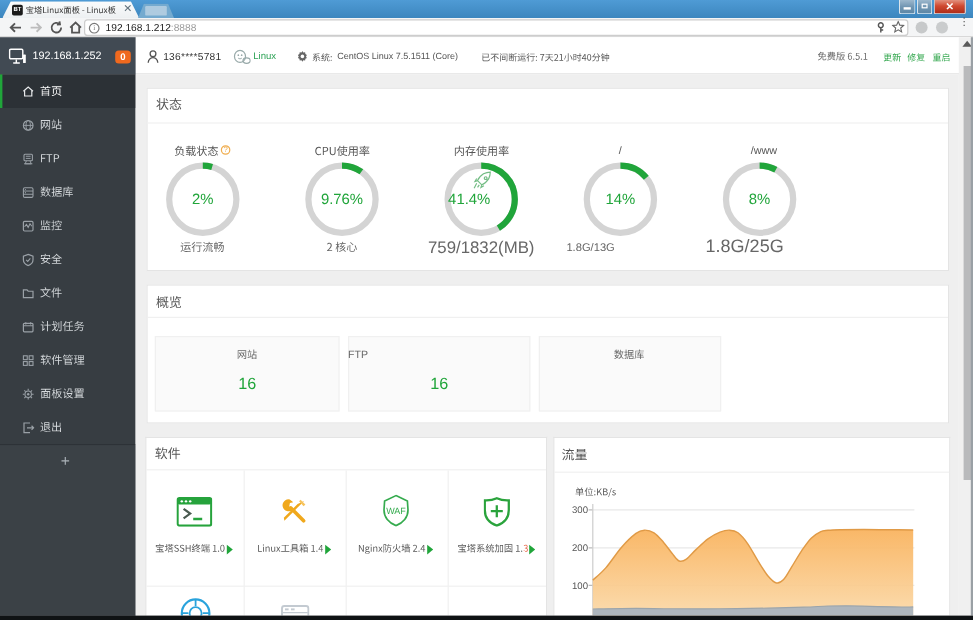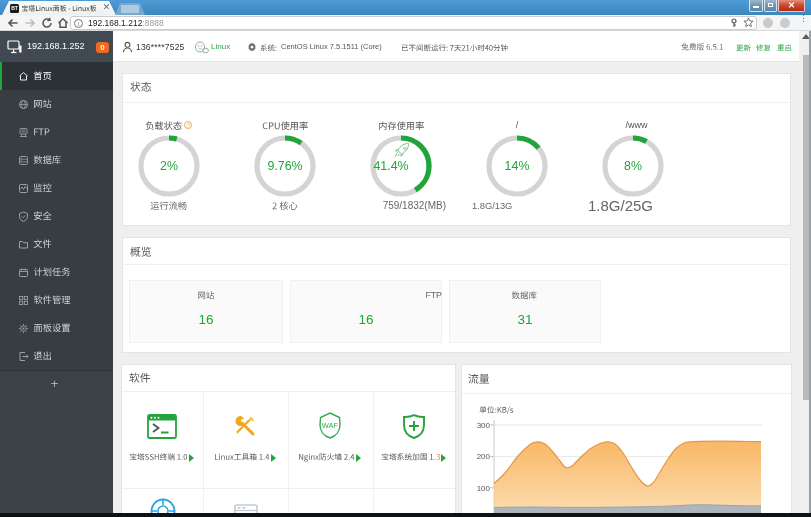--- a/index.html
+++ b/index.html
@@ -58,21 +58,21 @@
       <path d="M4 12.5 h5.5" stroke="#fff" stroke-width="1.2"></path>
       <path d="M6.6 9.5 v3" stroke="#fff" stroke-width="1.2"></path>
       <rect x="12.2" y="5.5" width="2.3" height="7" rx="0.5" fill="#fff"></rect>
     </svg>
 <div class="abs" style="left:27px;top:39px;height:15px;line-height:15px;font-size:9px;color:#fff">192.168.1.252</div>
 <div class="abs" style="left:96px;top:42px;width:13px;height:11px;background:#f0691e;border-radius:3px;color:#fff;font-size:8px;font-weight:bold;text-align:center;line-height:11px">0</div>
 <svg class="abs" style="left:122px;top:41px" width="12" height="12" viewBox="0 0 12 12">
       <circle cx="5.5" cy="3.8" r="2.4" fill="none" stroke="#555" stroke-width="1.1"></circle>
       <path d="M1.5 11.2 C1.5 8 4.2 7 5.5 7 C6.8 7 9.5 8 9.5 11.2" fill="none" stroke="#555" stroke-width="1.1"></path>
     </svg>
-<div class="abs" style="left:136px;top:40px;height:14px;line-height:14px;font-size:8.5px;color:#333;letter-spacing:0.2px">136****7525</div>
+<div class="abs" style="left:136px;top:40px;height:14px;line-height:14px;font-size:8.5px;color:#333;letter-spacing:0.2px">136****5781</div>
 <svg class="abs" style="left:194px;top:41px" width="15" height="13" viewBox="0 0 15 13">
       <ellipse cx="6" cy="6" rx="4.6" ry="5" fill="none" stroke="#9aa" stroke-width="1"></ellipse>
       <circle cx="4.6" cy="5" r="0.7" fill="#9aa"></circle>
       <circle cx="7.4" cy="5" r="0.7" fill="#9aa"></circle>
       <path d="M4.5 7.5 q1.5 1.2 3 0" stroke="#9aa" fill="none" stroke-width="0.8"></path>
       <ellipse cx="11.5" cy="9.5" rx="3" ry="2.3" fill="none" stroke="#9aa" stroke-width="1"></ellipse>
     </svg>
 <div class="abs" style="left:211px;top:40px;height:14px;line-height:14px;font-size:8px;color:#2fa357">Linux</div>
 <svg class="abs" style="left:247px;top:42px" width="10" height="10" viewBox="0 0 20 20">
       <path d="M10 1 l1.5 2.5 3-.5 .5 3 2.5 1.5 -1.5 2.5 1.5 2.5 -2.5 1.5 -.5 3 -3-.5 -1.5 2.5 -1.5-2.5 -3 .5 -.5-3 -2.5-1.5 1.5-2.5 -1.5-2.5 2.5-1.5 .5-3 3 .5z" fill="#666"></path>
@@ -216,21 +216,21 @@
       <path d="M0.9 -6.2V0.8H1.6V-5.5H4.3C4.3 -4.3 3.9 -2.8 1.9 -1.7C2.0 -1.5 2.3 -1.3 2.4 -1.1C3.6 -1.9 4.3 -2.8 4.6 -3.6C5.5 -2.9 6.4 -1.9 6.9 -1.3L7.5 -1.7C6.9 -2.4 5.8 -3.5 4.8 -4.3C4.9 -4.7 5.0 -5.1 5.0 -5.5H7.7V-0.2C7.7 -0.0 7.7 0.0 7.5 0.0C7.3 0.0 6.7 0.1 6.0 0.0C6.1 0.2 6.2 0.5 6.2 0.7C7.1 0.7 7.7 0.7 8.0 0.6C8.3 0.5 8.4 0.3 8.4 -0.2V-6.2H5.0V-7.8H4.3V-6.2Z M15.0 -3.2V-2.5H12.4V-1.8H15.0V-0.1C15.0 0.0 15.0 0.1 14.8 0.1C14.6 0.1 14.1 0.1 13.5 0.1C13.6 0.3 13.7 0.5 13.7 0.7C14.5 0.7 15.0 0.7 15.3 0.6C15.6 0.5 15.7 0.3 15.7 -0.1V-1.8H18.2V-2.5H15.7V-3.0C16.4 -3.4 17.1 -4.0 17.6 -4.6L17.2 -4.9L17.0 -4.9H13.2V-4.2H16.4C16.0 -3.9 15.5 -3.5 15.0 -3.2ZM12.9 -7.8C12.8 -7.4 12.6 -7.0 12.5 -6.6H9.9V-5.9H12.2C11.6 -4.6 10.7 -3.4 9.6 -2.6C9.7 -2.5 9.9 -2.2 9.9 -2.0C10.3 -2.3 10.7 -2.6 11.0 -3.0V0.7H11.8V-3.8C12.2 -4.5 12.6 -5.2 13.0 -5.9H18.0V-6.6H13.2C13.4 -6.9 13.5 -7.3 13.6 -7.6Z M24.2 -7.8V-6.8H21.6V-6.1H24.2V-5.2H21.9V-2.7H24.1C24.1 -2.1 23.9 -1.7 23.6 -1.2C23.1 -1.6 22.7 -2.0 22.4 -2.5L21.9 -2.3C22.2 -1.7 22.7 -1.2 23.2 -0.8C22.8 -0.4 22.1 -0.0 21.2 0.2C21.4 0.3 21.6 0.6 21.7 0.8C22.6 0.5 23.3 0.1 23.8 -0.4C24.7 0.2 25.9 0.6 27.2 0.8C27.3 0.6 27.5 0.3 27.6 0.1C26.3 -0.0 25.1 -0.3 24.2 -0.9C24.6 -1.4 24.7 -2.0 24.8 -2.7H27.2V-5.2H24.8V-6.1H27.5V-6.8H24.8V-7.8ZM22.5 -4.6H24.2V-3.7L24.2 -3.2H22.5ZM24.8 -4.6H26.6V-3.2H24.8L24.8 -3.7ZM21.2 -7.8C20.6 -6.4 19.7 -5.0 18.8 -4.1C18.9 -4.0 19.1 -3.6 19.2 -3.5C19.5 -3.8 19.9 -4.2 20.2 -4.7V0.8H20.9V-5.7C21.2 -6.3 21.6 -7.0 21.8 -7.6Z M29.3 -7.2V-3.8C29.3 -2.5 29.2 -0.8 28.2 0.3C28.4 0.4 28.6 0.7 28.7 0.8C29.5 0.0 29.8 -1.1 29.9 -2.1H32.2V0.7H32.9V-2.1H35.5V-0.2C35.5 -0.0 35.4 0.0 35.2 0.0C35.0 0.0 34.4 0.0 33.7 0.0C33.8 0.2 34.0 0.5 34.0 0.7C34.9 0.7 35.4 0.7 35.7 0.6C36.0 0.5 36.1 0.3 36.1 -0.2V-7.2ZM30.0 -6.5H32.2V-5.0H30.0ZM35.5 -6.5V-5.0H32.9V-6.5ZM30.0 -4.3H32.2V-2.8H30.0C30.0 -3.1 30.0 -3.5 30.0 -3.8ZM35.5 -4.3V-2.8H32.9V-4.3Z M44.9 -6.0C44.6 -5.6 44.0 -5.1 43.6 -4.8L44.1 -4.4C44.5 -4.7 45.1 -5.2 45.5 -5.6ZM37.7 -3.1 38.1 -2.6C38.7 -2.9 39.5 -3.3 40.2 -3.7L40.0 -4.2C39.2 -3.8 38.3 -3.4 37.7 -3.1ZM38.0 -5.6C38.5 -5.3 39.1 -4.8 39.4 -4.5L39.9 -4.9C39.6 -5.2 39.0 -5.7 38.5 -6.0ZM43.5 -3.8C44.1 -3.4 44.9 -2.8 45.3 -2.5L45.8 -2.9C45.4 -3.3 44.6 -3.8 44.0 -4.2ZM37.7 -1.9V-1.2H41.5V0.7H42.2V-1.2H46.0V-1.9H42.2V-2.6H41.5V-1.9ZM41.2 -7.7C41.4 -7.5 41.6 -7.2 41.7 -7.0H37.9V-6.3H41.3C41.0 -5.9 40.7 -5.5 40.6 -5.4C40.4 -5.2 40.3 -5.1 40.1 -5.1C40.2 -4.9 40.3 -4.6 40.3 -4.5C40.5 -4.5 40.7 -4.6 41.8 -4.7C41.3 -4.2 40.9 -3.9 40.7 -3.7C40.4 -3.5 40.2 -3.3 40.0 -3.2C40.0 -3.1 40.1 -2.8 40.2 -2.6C40.4 -2.7 40.7 -2.8 43.1 -3.0C43.2 -2.8 43.3 -2.7 43.4 -2.5L43.9 -2.8C43.7 -3.2 43.3 -3.9 42.8 -4.3L42.3 -4.1C42.5 -3.9 42.6 -3.7 42.8 -3.5L41.1 -3.4C42.0 -4.0 42.8 -4.9 43.5 -5.7L42.9 -6.0C42.8 -5.8 42.5 -5.5 42.3 -5.3L41.1 -5.2C41.4 -5.5 41.7 -5.9 42.0 -6.3H46.0V-7.0H42.5C42.4 -7.2 42.1 -7.6 41.9 -7.9Z" fill="#555"></path>
     </svg>
 <svg class="abs" style="left:368.0px;top:133.0px" width="66" height="66" viewBox="0 0 66 66">
       <circle cx="33" cy="33" r="28.0" fill="none" stroke="#d4d4d4" stroke-width="5.2"></circle>
       <circle cx="33" cy="33" r="28.0" fill="none" stroke="#20a53a" stroke-width="5.2" stroke-dasharray="72.8 103.1" transform="rotate(-90 33 33)"></circle>
     </svg>
 <svg class="abs" style="left:393px;top:142px" width="17" height="17" viewBox="0 0 24 24">
       <path d="M14 4 C18 2 21 2 22 2 C22 3 22 6 20 10 C18 13 15 16 12 17 L7 12 C8 9 11 6 14 4 Z M16.5 7.5 a1.6 1.6 0 1 0 .1 0 M7 12 L4 13 L6 9.5 M12 17 L11 20 L14.5 18 M6 15 L3 21 M9 17 L7 20" fill="none" stroke="#74bd85" stroke-width="1.4"></path>
     </svg>
 <div class="abs" style="left:371px;top:159px;width:40px;height:15px;line-height:15px;font-size:12.4px;color:#20a53a;text-align:center">41.4%</div>
-<div class="abs" style="left:356px;top:200px;width:90px;height:12px;line-height:12px;font-size:10px;color:#666;text-align:right">759/1832(MB)</div>
+<div class="abs" style="left:356px;top:200px;width:90px;height:12px;line-height:12px;font-size:14px;color:#666;text-align:center">759/1832(MB)</div>
 <div class="abs" style="left:514.4px;top:119px;width:5px;height:12px;line-height:12px;font-size:9px;color:#555;text-align:center">/</div>
 <svg class="abs" style="left:484.0px;top:133.0px" width="66" height="66" viewBox="0 0 66 66">
       <circle cx="33" cy="33" r="28.0" fill="none" stroke="#d4d4d4" stroke-width="5.2"></circle>
       <circle cx="33" cy="33" r="28.0" fill="none" stroke="#20a53a" stroke-width="5.2" stroke-dasharray="24.6 151.3" transform="rotate(-90 33 33)"></circle>
     </svg>
 <div class="abs" style="left:487px;top:159px;width:60px;height:15px;line-height:15px;font-size:12.4px;color:#20a53a;text-align:center">14%</div>
 <div class="abs" style="left:472px;top:200px;width:90px;height:12px;line-height:12px;font-size:9.3px;color:#666;text-align:left">1.8G/13G</div>
 <div class="abs" style="left:625.6px;top:119px;width:15px;height:12px;line-height:12px;font-size:9px;color:#555;text-align:center">/www</div>
 <svg class="abs" style="left:600.0px;top:133.0px" width="66" height="66" viewBox="0 0 66 66">
       <circle cx="33" cy="33" r="28.0" fill="none" stroke="#d4d4d4" stroke-width="5.2"></circle>
@@ -242,27 +242,26 @@
 <svg style="position:absolute;left:129.5px;top:245.2px" width="24" height="14" viewBox="0 -10.8 24 14.0">
       <path d="M6.7 -3.9C6.8 -4.0 7.1 -4.0 7.5 -4.0H8.0C7.7 -2.5 7.0 -0.9 5.6 0.5C5.8 0.6 6.1 0.8 6.2 0.9C7.2 -0.1 7.9 -1.3 8.3 -2.5V-0.2C8.3 0.3 8.3 0.4 8.5 0.6C8.6 0.7 8.8 0.7 9.0 0.7C9.1 0.7 9.4 0.7 9.5 0.7C9.7 0.7 9.8 0.7 10.0 0.6C10.1 0.5 10.2 0.4 10.2 0.2C10.3 -0.0 10.3 -0.6 10.3 -1.2C10.2 -1.2 10.0 -1.3 9.8 -1.4C9.8 -0.9 9.8 -0.4 9.8 -0.2C9.8 -0.1 9.7 -0.0 9.7 0.0C9.6 0.1 9.5 0.1 9.5 0.1C9.4 0.1 9.2 0.1 9.2 0.1C9.1 0.1 9.0 0.1 9.0 0.0C8.9 -0.0 8.9 -0.1 8.9 -0.2V-3.5H8.6L8.7 -4.0H10.3V-4.7H8.8C9.0 -5.8 9.1 -6.9 9.1 -7.8H10.1V-8.5H6.7V-7.8H8.4C8.4 -6.9 8.4 -5.8 8.2 -4.7H7.4C7.5 -5.4 7.7 -6.6 7.8 -7.1H7.1C7.1 -6.6 6.8 -5.0 6.7 -4.8C6.7 -4.6 6.6 -4.6 6.5 -4.5C6.5 -4.4 6.7 -4.0 6.7 -3.9ZM5.6 -5.9V-4.6H4.3V-5.9ZM5.6 -6.5H4.3V-7.8H5.6ZM3.6 -0.1C3.8 -0.3 4.0 -0.5 5.8 -1.5C5.9 -1.3 6.0 -1.1 6.0 -0.9L6.6 -1.2C6.4 -1.7 6.0 -2.6 5.7 -3.3L5.1 -3.1C5.3 -2.8 5.4 -2.4 5.6 -2.1L4.3 -1.4V-3.9H6.3V-8.4H3.7V-1.6C3.7 -1.1 3.4 -0.8 3.2 -0.6C3.4 -0.5 3.6 -0.2 3.6 -0.1ZM1.7 -9.1V-6.8H0.6V-6.0H1.7C1.4 -4.5 0.9 -2.8 0.3 -1.9C0.5 -1.7 0.6 -1.4 0.7 -1.2C1.1 -1.8 1.4 -2.7 1.7 -3.7V0.9H2.4V-4.5C2.7 -4.0 2.9 -3.5 3.0 -3.2L3.5 -3.8C3.4 -4.1 2.7 -5.3 2.4 -5.6V-6.0H3.4V-6.8H2.4V-9.1Z M17.8 -6.8C18.3 -6.2 18.9 -5.5 19.2 -5.0L19.9 -5.4C19.6 -5.8 19.0 -6.5 18.4 -7.1ZM12.0 -8.5V-5.4H12.8V-8.5ZM14.3 -9.0V-5.1H15.1V-9.0ZM16.5 -2.0V-0.3C16.5 0.5 16.8 0.7 17.8 0.7C18.1 0.7 19.5 0.7 19.7 0.7C20.6 0.7 20.8 0.4 20.9 -0.8C20.7 -0.9 20.4 -1.0 20.2 -1.1C20.2 -0.1 20.1 0.0 19.7 0.0C19.3 0.0 18.1 0.0 17.9 0.0C17.4 0.0 17.3 -0.0 17.3 -0.3V-2.0ZM15.7 -3.5V-2.7C15.7 -1.8 15.5 -0.6 11.5 0.2C11.7 0.4 11.9 0.7 12.0 0.9C16.1 -0.1 16.6 -1.5 16.6 -2.7V-3.5ZM12.9 -4.7V-1.3H13.7V-4.0H18.8V-1.4H19.6V-4.7ZM17.1 -9.1C16.8 -7.9 16.3 -6.6 15.7 -5.8C15.9 -5.8 16.2 -5.6 16.4 -5.4C16.7 -5.9 17.1 -6.5 17.3 -7.2H20.9V-8.0H17.6C17.7 -8.3 17.8 -8.6 17.9 -8.9Z" fill="#555"></path>
     </svg>
 <div class="abs" style="left:123px;top:264px;width:667px;height:1px;background:#f0f0f0"></div>
 <div class="abs" style="left:128.6px;top:279.5px;width:154.4px;height:63px;background:#fafafa;border:1px solid #f0f0f0"></div>
 <svg style="position:absolute;left:197.0px;top:290.2px" width="20" height="11" viewBox="0 -8.8 20 11.4">
       <path d="M1.7 -4.7C2.1 -4.2 2.5 -3.7 2.9 -3.1C2.6 -2.2 2.1 -1.4 1.5 -0.8C1.7 -0.7 1.9 -0.5 2.0 -0.4C2.6 -1.0 3.0 -1.7 3.3 -2.5C3.6 -2.1 3.9 -1.7 4.0 -1.4L4.5 -1.8C4.2 -2.2 3.9 -2.7 3.6 -3.2C3.8 -3.9 4.0 -4.7 4.2 -5.6L3.5 -5.6C3.4 -5.0 3.3 -4.3 3.2 -3.8C2.8 -4.2 2.5 -4.7 2.1 -5.1ZM4.3 -4.7C4.7 -4.2 5.1 -3.7 5.5 -3.1C5.1 -2.1 4.6 -1.3 4.0 -0.7C4.1 -0.6 4.4 -0.4 4.5 -0.3C5.1 -0.9 5.5 -1.6 5.8 -2.5C6.2 -2.0 6.4 -1.5 6.6 -1.1L7.0 -1.5C6.8 -2.0 6.5 -2.6 6.1 -3.2C6.3 -3.9 6.5 -4.7 6.6 -5.5L6.0 -5.6C5.9 -5.0 5.8 -4.3 5.7 -3.8C5.4 -4.2 5.0 -4.7 4.7 -5.1ZM0.8 -6.9V0.7H1.4V-6.2H7.4V-0.2C7.4 -0.0 7.3 0.0 7.2 0.0C7.0 0.0 6.4 0.1 5.8 0.0C5.9 0.2 6.0 0.5 6.1 0.7C6.9 0.7 7.4 0.7 7.6 0.6C7.9 0.5 8.1 0.2 8.1 -0.2V-6.9Z M9.3 -5.7V-5.1H12.7V-5.7ZM9.7 -4.6C9.9 -3.6 10.0 -2.3 10.1 -1.5L10.6 -1.6C10.6 -2.4 10.4 -3.7 10.2 -4.7ZM10.3 -7.2C10.6 -6.8 10.8 -6.2 10.9 -5.8L11.5 -6.0C11.4 -6.4 11.2 -6.9 10.9 -7.3ZM11.7 -4.8C11.6 -3.7 11.4 -2.2 11.1 -1.3C10.4 -1.1 9.7 -0.9 9.2 -0.8L9.4 -0.2C10.3 -0.4 11.5 -0.7 12.7 -1.0L12.6 -1.6L11.7 -1.4C11.9 -2.3 12.2 -3.7 12.3 -4.7ZM12.9 -3.2V0.7H13.6V0.3H16.2V0.7H16.9V-3.2H15.0V-4.9H17.2V-5.6H15.0V-7.4H14.3V-3.2ZM13.6 -0.3V-2.6H16.2V-0.3Z" fill="#666"></path>
     </svg>
 <div class="abs" style="left:129px;top:312px;width:154px;height:16px;line-height:16px;font-size:13.5px;color:#20a53a;text-align:center">16</div>
 <div class="abs" style="left:289.9px;top:279.5px;width:152.5px;height:63px;background:#fafafa;border:1px solid #f0f0f0"></div>
-<div class="abs" style="left:290px;top:290px;width:152px;height:11px;line-height:11px;font-size:8.8px;color:#666;text-align:right">FTP</div>
+<div class="abs" style="left:290px;top:290px;width:152px;height:11px;line-height:11px;font-size:8.8px;color:#666;text-align:left">FTP</div>
 <div class="abs" style="left:290px;top:312px;width:152px;height:16px;line-height:16px;font-size:13.5px;color:#20a53a;text-align:center">16</div>
 <div class="abs" style="left:448.6px;top:279.5px;width:152.0px;height:63px;background:#fafafa;border:1px solid #f0f0f0"></div>
 <svg style="position:absolute;left:511.4px;top:290.2px" width="28" height="11" viewBox="0 -8.8 28 11.4">
       <path d="M3.9 -7.2C3.7 -6.9 3.5 -6.4 3.2 -6.1L3.7 -5.8C3.9 -6.1 4.2 -6.6 4.5 -7.0ZM0.8 -7.0C1.0 -6.6 1.2 -6.1 1.3 -5.8L1.8 -6.0C1.7 -6.4 1.5 -6.8 1.3 -7.2ZM3.6 -2.3C3.4 -1.8 3.1 -1.4 2.8 -1.1C2.5 -1.3 2.1 -1.4 1.8 -1.6C1.9 -1.8 2.1 -2.0 2.2 -2.3ZM1.0 -1.3C1.4 -1.2 1.9 -1.0 2.3 -0.7C1.8 -0.3 1.1 -0.0 0.4 0.1C0.5 0.2 0.6 0.5 0.7 0.6C1.5 0.4 2.2 0.1 2.9 -0.4C3.2 -0.3 3.4 -0.1 3.6 0.1L4.0 -0.4C3.8 -0.5 3.6 -0.7 3.3 -0.8C3.8 -1.3 4.1 -2.0 4.4 -2.7L4.0 -2.9L3.9 -2.8H2.4L2.6 -3.3L2.1 -3.4C2.0 -3.2 1.9 -3.0 1.8 -2.8H0.6V-2.3H1.5C1.4 -1.9 1.2 -1.6 1.0 -1.3ZM2.3 -7.4V-5.8H0.4V-5.2H2.1C1.6 -4.6 1.0 -4.1 0.3 -3.8C0.5 -3.7 0.6 -3.5 0.7 -3.3C1.2 -3.6 1.8 -4.1 2.3 -4.6V-3.6H2.9V-4.8C3.3 -4.4 3.8 -4.0 4.1 -3.8L4.4 -4.3C4.2 -4.5 3.4 -4.9 3.0 -5.2H4.7V-5.8H2.9V-7.4ZM5.5 -7.3C5.3 -5.8 4.9 -4.3 4.2 -3.4C4.4 -3.3 4.6 -3.1 4.7 -3.0C5.0 -3.3 5.2 -3.7 5.3 -4.1C5.5 -3.2 5.8 -2.4 6.1 -1.8C5.6 -0.9 4.9 -0.3 4.0 0.2C4.1 0.3 4.3 0.6 4.3 0.7C5.2 0.2 5.9 -0.4 6.4 -1.1C6.9 -0.4 7.4 0.2 8.1 0.6C8.2 0.5 8.4 0.2 8.6 0.1C7.8 -0.3 7.2 -0.9 6.8 -1.7C7.3 -2.6 7.6 -3.7 7.7 -5.1H8.3V-5.7H5.8C6.0 -6.2 6.1 -6.7 6.1 -7.2ZM7.1 -5.1C7.0 -4.1 6.8 -3.2 6.5 -2.4C6.1 -3.2 5.9 -4.1 5.7 -5.1Z M13.1 -2.1V0.7H13.6V0.4H16.4V0.7H17.0V-2.1H15.3V-3.2H17.2V-3.8H15.3V-4.7H16.9V-7.0H12.3V-4.3C12.3 -2.9 12.2 -1.0 11.3 0.3C11.4 0.4 11.7 0.6 11.8 0.7C12.6 -0.4 12.8 -1.9 12.9 -3.2H14.6V-2.1ZM12.9 -6.4H16.3V-5.3H12.9ZM12.9 -4.7H14.6V-3.8H12.9L12.9 -4.3ZM13.6 -0.2V-1.5H16.4V-0.2ZM10.3 -7.4V-5.6H9.2V-5.0H10.3V-3.1C9.8 -2.9 9.4 -2.8 9.1 -2.7L9.2 -2.1L10.3 -2.4V-0.1C10.3 0.0 10.2 0.0 10.1 0.0C10.0 0.0 9.7 0.0 9.3 0.0C9.4 0.2 9.5 0.5 9.5 0.6C10.0 0.7 10.4 0.6 10.6 0.5C10.8 0.4 10.9 0.2 10.9 -0.1V-2.6L11.9 -2.9L11.8 -3.5L10.9 -3.3V-5.0H11.9V-5.6H10.9V-7.4Z M20.5 -2.2C20.5 -2.2 20.8 -2.3 21.3 -2.3H22.8V-1.3H19.6V-0.7H22.8V0.7H23.5V-0.7H26.0V-1.3H23.5V-2.3H25.4V-2.9H23.5V-3.8H22.8V-2.9H21.1C21.4 -3.3 21.7 -3.7 21.9 -4.2H25.6V-4.8H22.2L22.5 -5.5L21.8 -5.7C21.7 -5.4 21.6 -5.1 21.5 -4.8H19.9V-4.2H21.2C21.0 -3.8 20.8 -3.5 20.7 -3.3C20.5 -3.0 20.4 -2.8 20.2 -2.8C20.3 -2.6 20.4 -2.3 20.5 -2.2ZM21.7 -7.2C21.9 -7.0 22.0 -6.7 22.1 -6.5H18.7V-4.0C18.7 -2.7 18.6 -0.9 17.9 0.4C18.0 0.4 18.3 0.6 18.4 0.7C19.2 -0.6 19.3 -2.6 19.3 -4.0V-5.9H26.0V-6.5H22.9C22.8 -6.8 22.6 -7.1 22.4 -7.4Z" fill="#666"></path>
     </svg>
-<div class="abs" style="left:449px;top:312px;width:152px;height:16px;line-height:16px;font-size:13.5px;color:#20a53a;text-align:center">31</div>
 <div class="abs" style="left:121px;top:363.5px;width:334.5px;height:149.5px;background:#fff;border:1px solid #e4e4e4;border-bottom:none"></div>
 <svg style="position:absolute;left:128.5px;top:371.2px" width="24" height="14" viewBox="0 -10.8 24 14.0">
       <path d="M6.4 -9.1C6.2 -7.4 5.7 -5.8 5.0 -4.8C5.2 -4.7 5.5 -4.5 5.6 -4.3C6.1 -5.0 6.4 -5.8 6.7 -6.7H9.5C9.3 -5.9 9.1 -5.1 9.0 -4.6L9.6 -4.4C9.9 -5.1 10.1 -6.3 10.4 -7.3L9.8 -7.4L9.7 -7.4H6.9C7.0 -7.9 7.1 -8.4 7.2 -9.0ZM7.2 -5.6V-5.2C7.2 -3.6 7.0 -1.4 4.7 0.3C4.9 0.4 5.2 0.7 5.3 0.9C6.6 -0.1 7.3 -1.3 7.6 -2.5C8.1 -1.0 8.8 0.2 9.9 0.9C10.0 0.6 10.2 0.3 10.4 0.2C9.1 -0.5 8.3 -2.2 7.9 -4.1C7.9 -4.5 8.0 -4.8 8.0 -5.1V-5.6ZM1.0 -3.6C1.1 -3.7 1.4 -3.7 1.9 -3.7H3.0V-2.2L0.4 -1.8L0.6 -1.0L3.0 -1.4V0.8H3.7V-1.5L5.2 -1.7L5.2 -2.5L3.7 -2.3V-3.7H5.1V-4.5H3.7V-6.1H3.0V-4.5H1.8C2.2 -5.2 2.5 -6.1 2.8 -7.0H5.2V-7.8H3.1C3.2 -8.2 3.3 -8.5 3.4 -8.9L2.6 -9.1C2.5 -8.6 2.4 -8.2 2.3 -7.8H0.5V-7.0H2.1C1.8 -6.2 1.5 -5.4 1.3 -5.2C1.1 -4.7 1.0 -4.4 0.8 -4.3C0.8 -4.1 1.0 -3.7 1.0 -3.6Z M14.2 -3.7V-2.9H17.3V0.9H18.1V-2.9H21.1V-3.7H18.1V-6.1H20.6V-6.9H18.1V-8.9H17.3V-6.9H15.9C16.0 -7.3 16.1 -7.9 16.2 -8.4L15.5 -8.5C15.2 -7.1 14.8 -5.7 14.1 -4.8C14.3 -4.7 14.7 -4.5 14.8 -4.4C15.1 -4.9 15.4 -5.4 15.6 -6.1H17.3V-3.7ZM13.7 -9.0C13.1 -7.4 12.2 -5.8 11.1 -4.7C11.3 -4.5 11.5 -4.1 11.6 -3.9C12.0 -4.3 12.3 -4.7 12.6 -5.2V0.8H13.4V-6.4C13.8 -7.2 14.2 -8.0 14.5 -8.8Z" fill="#555"></path>
     </svg>
 <div class="abs" style="left:122px;top:391.3px;width:332.5px;height:1px;background:#f0f0f0"></div>
 <div class="abs" style="left:203.3px;top:392px;width:1px;height:121px;background:#f0f0f0"></div>
 <div class="abs" style="left:287.5px;top:392px;width:1px;height:121px;background:#f0f0f0"></div>
 <div class="abs" style="left:372.5px;top:392px;width:1px;height:121px;background:#f0f0f0"></div>
 <div class="abs" style="left:122px;top:488px;width:332.5px;height:1px;background:#f0f0f0"></div>
 <svg class="abs" style="left:147.2px;top:414px" width="30" height="25" viewBox="0 0 30 25">

